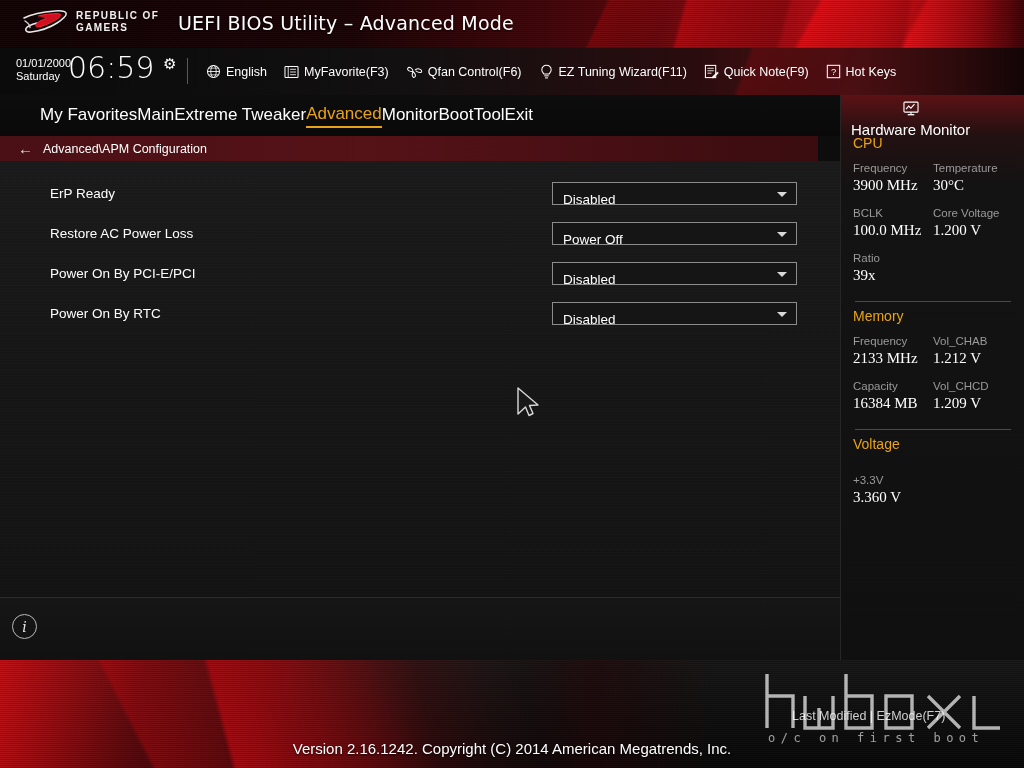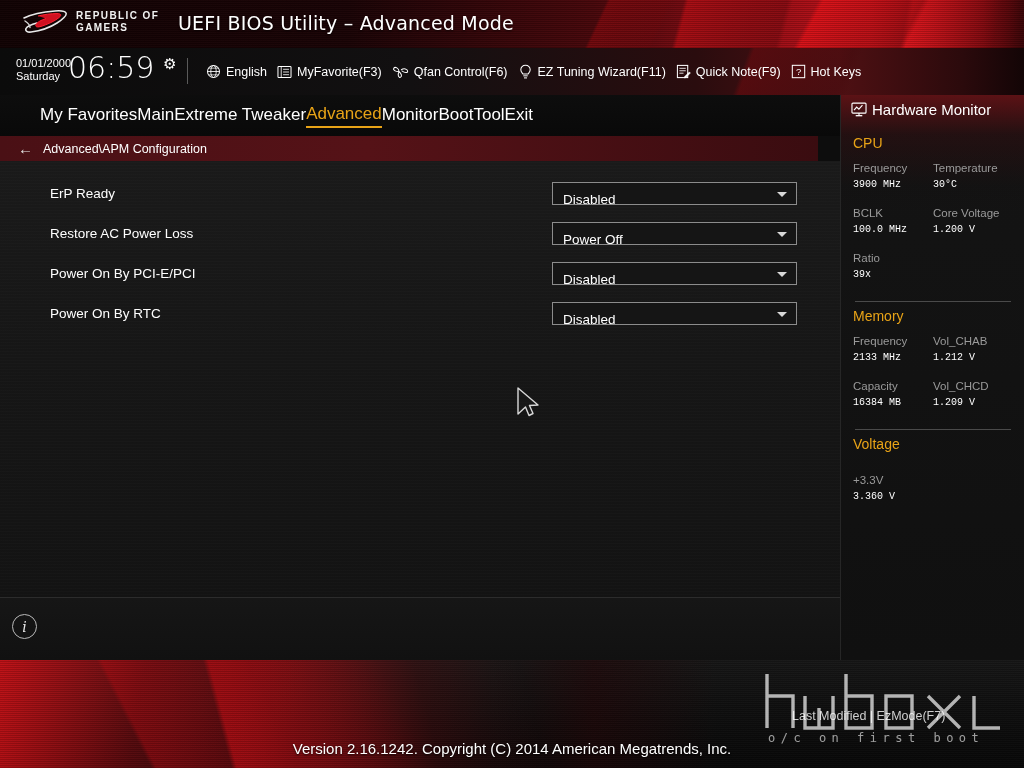--- a/index.html
+++ b/index.html
@@ -71,21 +71,21 @@
   .tb-gear {
     position: absolute; left: 163px; top: 8px;
     color: #ffffff; font-size: 15px; line-height: 15px;
   }
   .tb-sep {
     position: absolute; left: 187px; top: 10px;
     width: 1px; height: 26px; background: #5a5a5a;
   }
   .tb-items {
     position: absolute; left: 206px; top: 0; height: 47px;
-    display: flex; align-items: center; gap: 10px;
+    display: flex; align-items: center; gap: 17px;
   }
   .tb-item {
     display: flex; align-items: center; gap: 5px;
     color: #ffffff; font-size: 12.5px; white-space: nowrap;
     font-family: "Liberation Sans", sans-serif;
     cursor: pointer;
   }
   .tb-item svg { display: block; }
 
   
@@ -177,36 +177,37 @@
       linear-gradient(180deg, rgba(150,16,22,0.55) 0%, rgba(70,8,12,0.30) 7%, rgba(20,4,6,0.06) 16%, rgba(0,0,0,0) 24%),
       linear-gradient(180deg, #141414 0%, #121212 50%, #101010 100%);
     border-left: 1px solid #262626;
     overflow: hidden;
   }
   .hw-title {
     position: absolute; left: 10px; top: 6px;
     display: flex; align-items: center; gap: 5px;
     color: #ffffff; font-size: 15px;
     font-family: "Liberation Sans", sans-serif;
+    flex-direction: column;
   }
   .hw-body { position: absolute; left: 0; top: 34px; width: 184px; padding: 0 12px; }
   .hw-section-title {
     color: #e8a317; font-size: 14px; margin-top: 6px; margin-bottom: 9px;
     font-family: "Liberation Sans", sans-serif;
   }
   .hw-grid { display: flex; }
   .hw-cell { width: 88px; }
   .hw-cell.wide { width: 176px; }
   .hw-key {
     color: #9a9a9a; font-size: 11.5px; line-height: 16px;
     font-family: "Liberation Sans", sans-serif;
   }
   .hw-val {
-    color: #ffffff; font-size: 10px; line-height: 18px;
-    font-family: Liberation Mono, monospace;
+    color: #ffffff; font-size: 15px; line-height: 18px;
+    font-family: Liberation Serif, serif;
   }
   .hw-rowgap { height: 11px; }
   .hw-hr {
     height: 1px; background: #4a4a4a; margin: 17px 2px 6px 2px;
   }
 
   
   .bottom {
     position: absolute; left: 0; top: 660px; width: 1024px; height: 108px;
     background:

